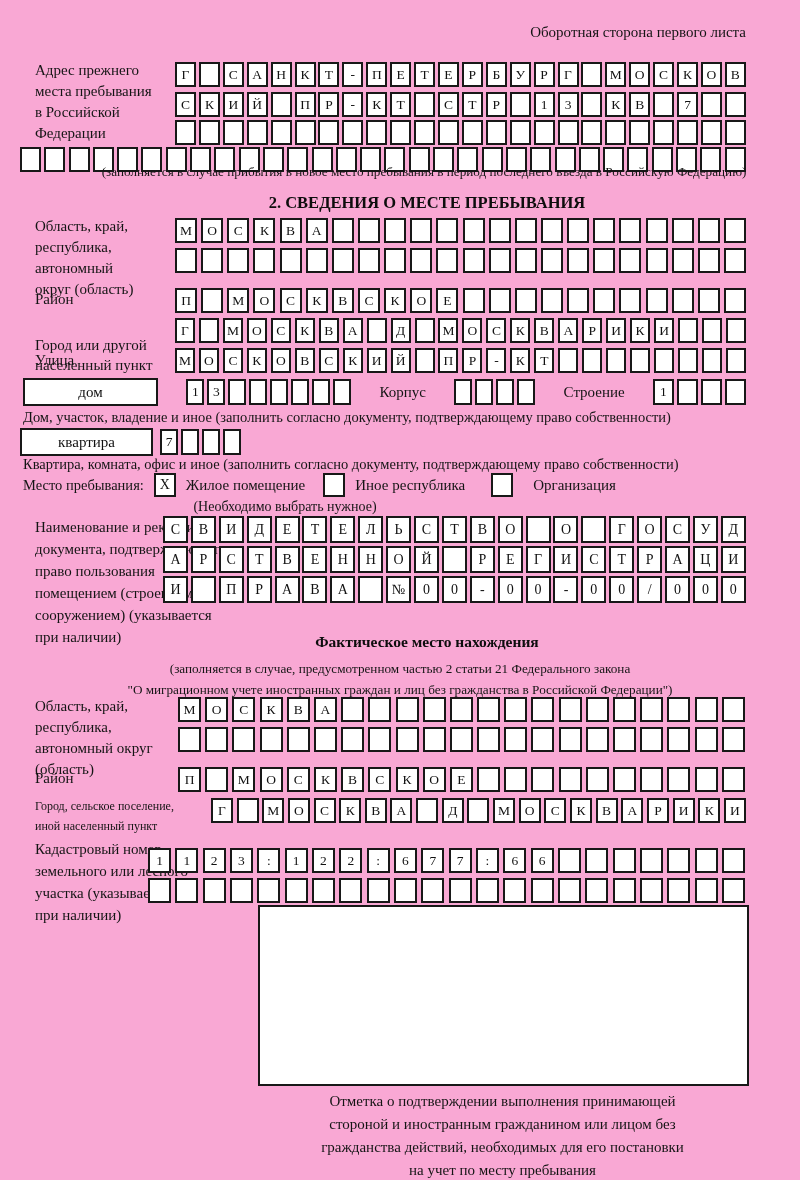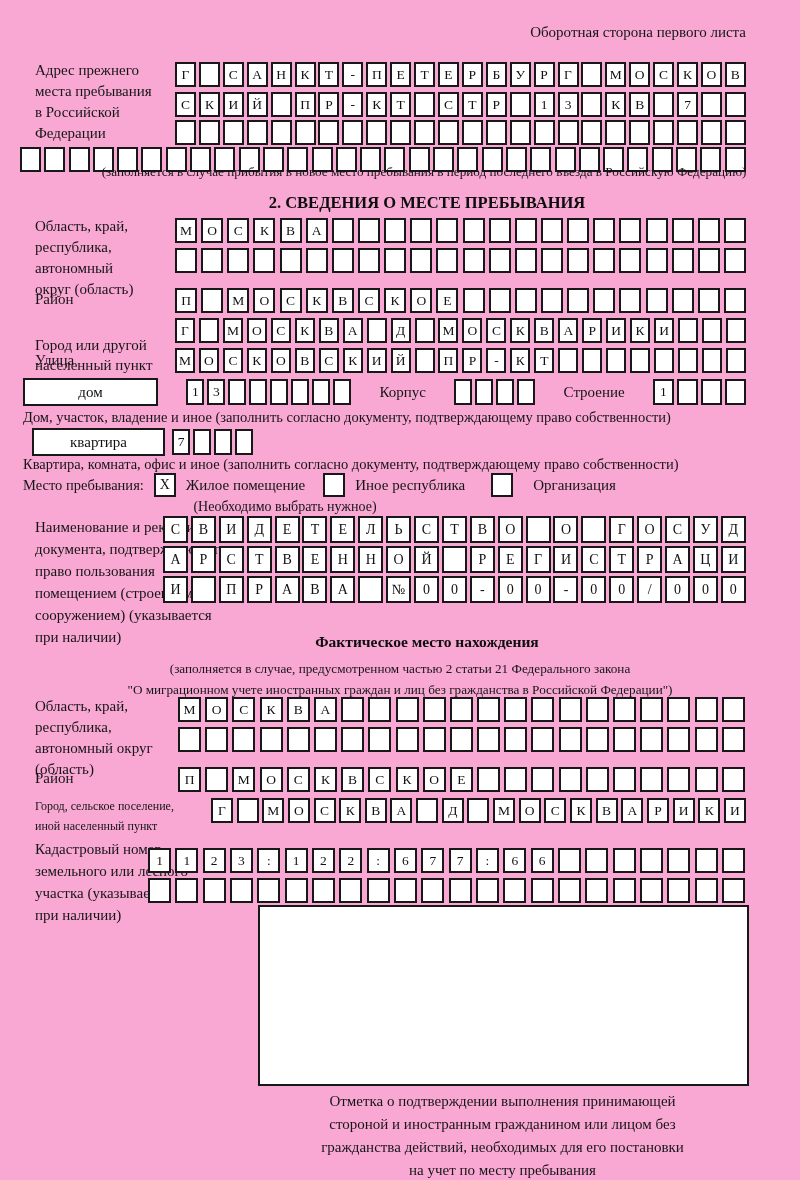--- a/index.html
+++ b/index.html
@@ -308,21 +308,21 @@
     <span class="smalllbl">Строение</span>
     <div class="inlinecells" style="--cw:21px;--ch:26px;">
         <span class="cell">1</span>
         <span class="cell"></span>
         <span class="cell"></span>
         <span class="cell"></span>
       </div>
   </div>
   <div class="note" style="left:23px;top:409px;font-size:14.5px;">Дом, участок, владение и иное (заполнить согласно документу, подтверждающему право собственности)</div>
 
-  <div class="flexrow" style="left:32px;top:428px;height:28px;align-items:center;">
+  <div class="flexrow" style="left:20px;top:428px;height:28px;align-items:center;">
     <div class="widebox" style="width:133px;height:28px;">
       <span>квартира</span>
     </div>
     <div class="inlinecells" style="margin-left:7px;--cw:18px;--ch:26px;">
         <span class="cell">7</span>
         <span class="cell"></span>
         <span class="cell"></span>
         <span class="cell"></span>
       </div>
   </div>

